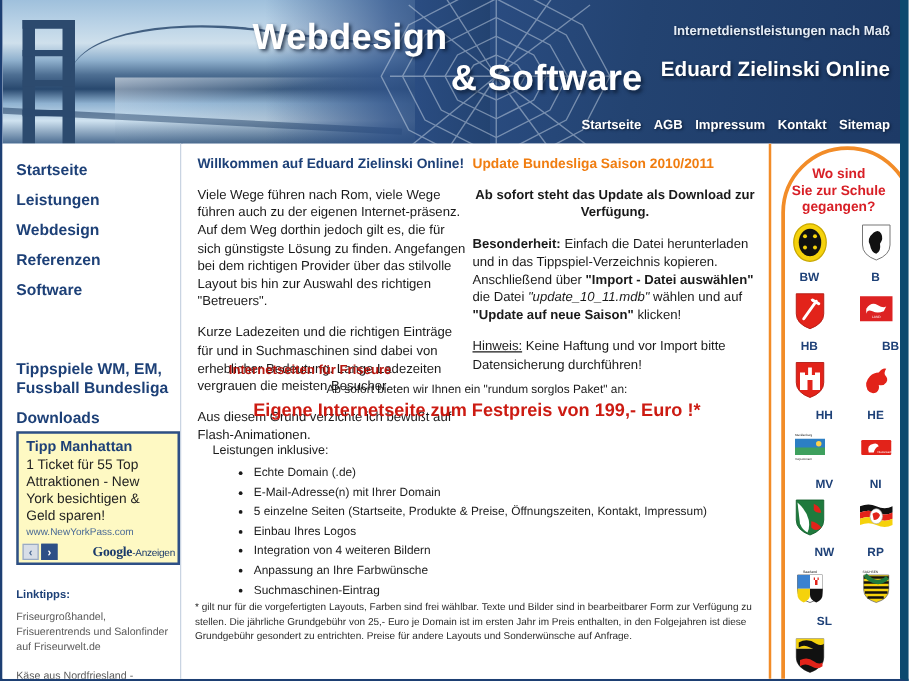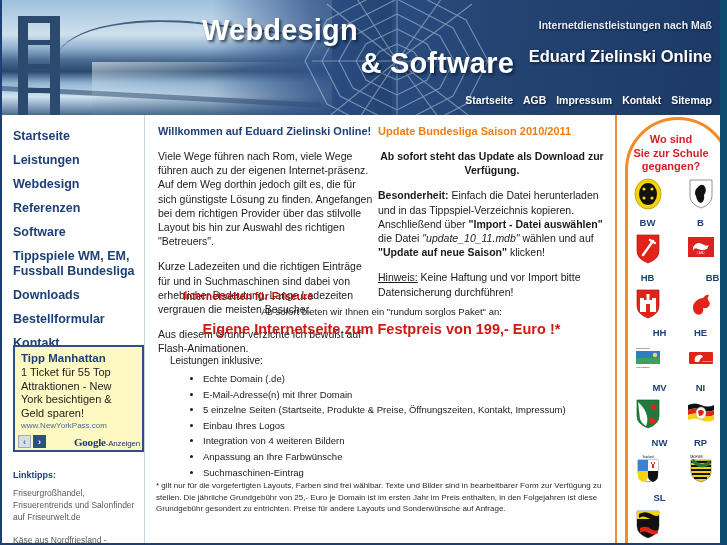--- a/index.html
+++ b/index.html
@@ -117,21 +117,21 @@
   #mainnav { list-style: none; margin: 0; padding: 9px 0 0 0; }
   #mainnav li { margin: 0; padding: 0; }
   #mainnav a {
     display: block;
     color: #1d4077;
     font-size: 12.5px; font-weight: bold;
     text-decoration: none;
     padding: 4.5px 0 4.5px 11px;
     line-height: 15px;
   }
-  #mainnav a.two-line { line-height: 15px; }
+  #mainnav a.two-line { line-height: 15px; margin-top: 39px; }
 
   
   #ad-box {
     position: absolute; left: 11px; top: 230px;
     width: 131px; height: 107px;
     border: 2px solid #2d4f86;
     background: #fef9c3;
     padding: 5px 22px 0 6px;
   }
   #ad-title {

